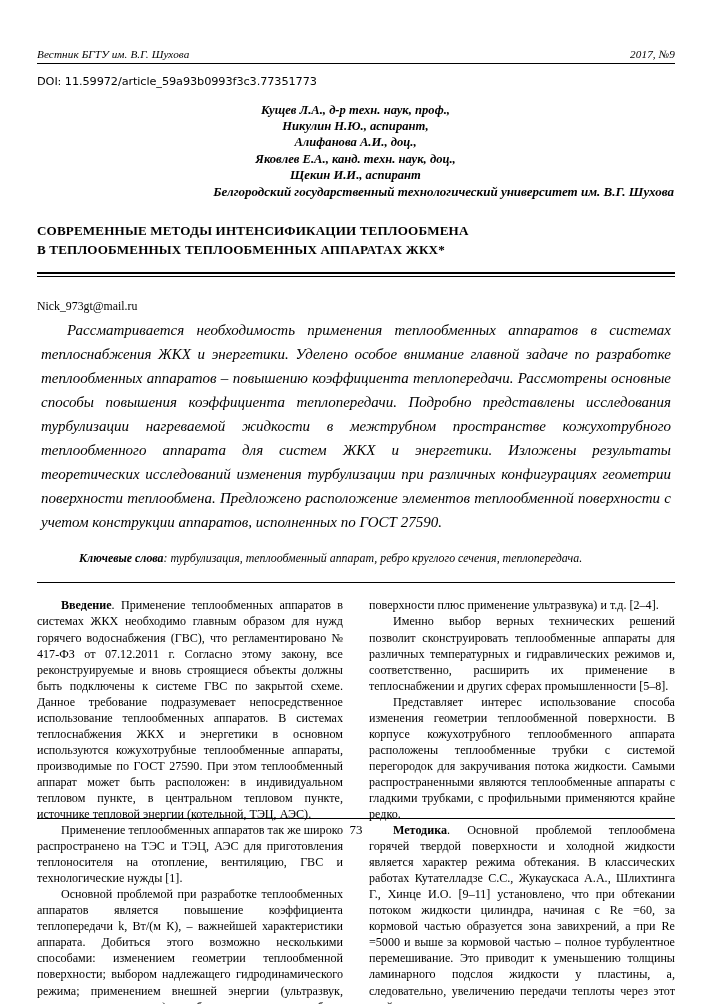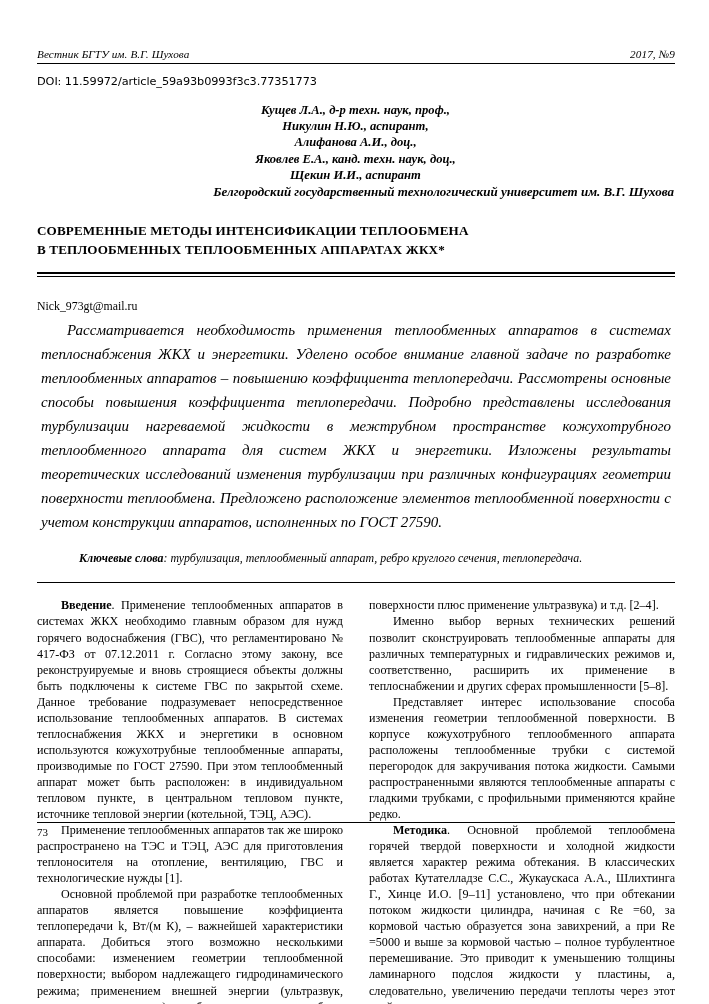--- a/index.html
+++ b/index.html
@@ -141,22 +141,22 @@
     position: absolute;
     left: 37px;
     right: 34px;
     bottom: 26px;
   }
   .footer-rule {
     border-top: 1.5px solid #000;
     margin-bottom: 3px;
   }
   .pageno {
-    text-align: left;
-    font-size: 11px;
+    text-align: center;
+    font-size: 13px;
   }
 </style>
 </head>
 <body>
 
 <div class="page">
 
   <div class="runhead">
     <span class="journal">Вестник БГТУ им. В.Г. Шухова</span>
     <span class="issue">2017, №9</span>

